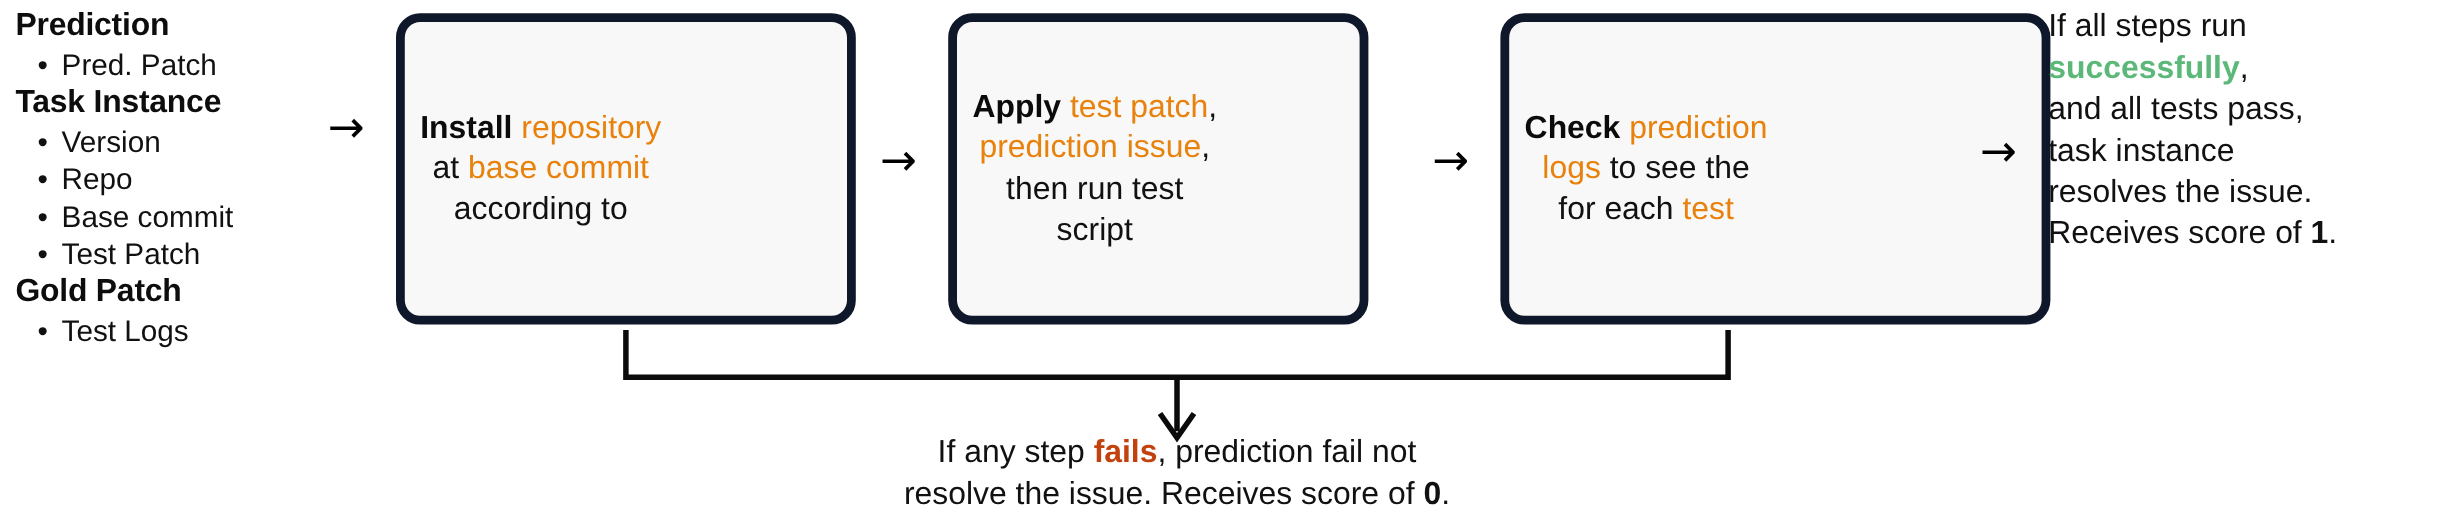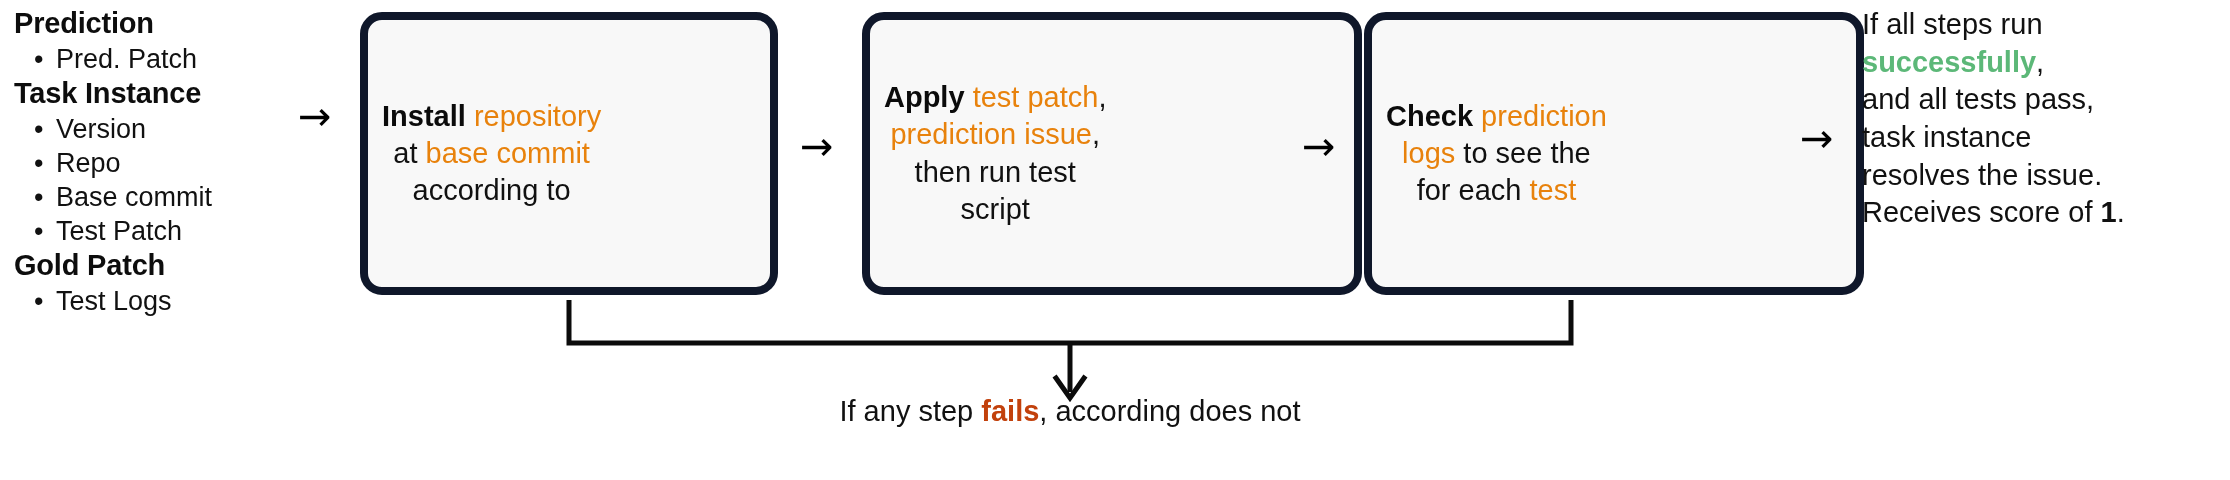--- a/index.html
+++ b/index.html
@@ -158,21 +158,21 @@
 <div class="step-box" style="left:360px; width:418px;">
   <div class="step-text">
       <div><span class="kw">Install</span><span> </span><span class="hl">repository</span></div>
       <div><span>at </span><span class="hl">base commit</span></div>
       <div><span>according to</span></div>
     </div>
 </div>
 
 <div class="step-arrow" style="left:800px; top:126px;">→</div>
 
-<div class="step-box" style="left:862px; width:500px;">
+<div class="step-box" style="left:862px; width:382px;">
   <div class="step-text">
       <div><span class="kw">Apply</span><span> </span><span class="hl">test patch</span><span>,</span></div>
       <div><span class="hl">prediction issue</span><span>,</span></div>
       <div><span>then run test</span></div>
       <div><span>script</span></div>
     </div>
 </div>
 
 <div class="step-arrow" style="left:1302px; top:126px;">→</div>
 
@@ -184,21 +184,22 @@
     </div>
 </div>
 
 <svg id="fail-bracket" viewBox="0 0 1020 108" width="1020" height="108" xmlns="http://www.w3.org/2000/svg">
   <path d="M 9 0 L 9 43 L 1011 43 L 1011 0" fill="none" stroke="#0b0b0b" stroke-width="5"></path>
   <path d="M 510 43 L 510 92" fill="none" stroke="#0b0b0b" stroke-width="5"></path>
   <path d="M 496 78 L 510 98 L 524 78" fill="none" stroke="#0b0b0b" stroke-width="5" stroke-linecap="square"></path>
 </svg>
 
 <div id="fail-caption">
-    <div><span>If any step </span><span class="bad">fails</span><span>, according does </span><span class="it">not</span></div>
+    <div><span>If any step </span><span class="bad">fails</span><span>, prediction fail </span><span class="it">not</span></div>
+    <div><span>resolve the issue. Receives score of </span><span class="b">0</span><span>.</span></div>
   </div>
 
 <div class="step-arrow" id="outcome-arrow">→</div>
 
 <div id="outcome-text">
     <div class="otline"><span>If all steps run</span></div>
     <div class="otline"><span class="ok">successfully</span><span>,</span></div>
     <div class="otline"><span>and all tests pass,</span></div>
     <div class="otline"><span>task instance</span></div>
     <div class="otline"><span class="it">resolves</span><span> the issue.</span></div>

